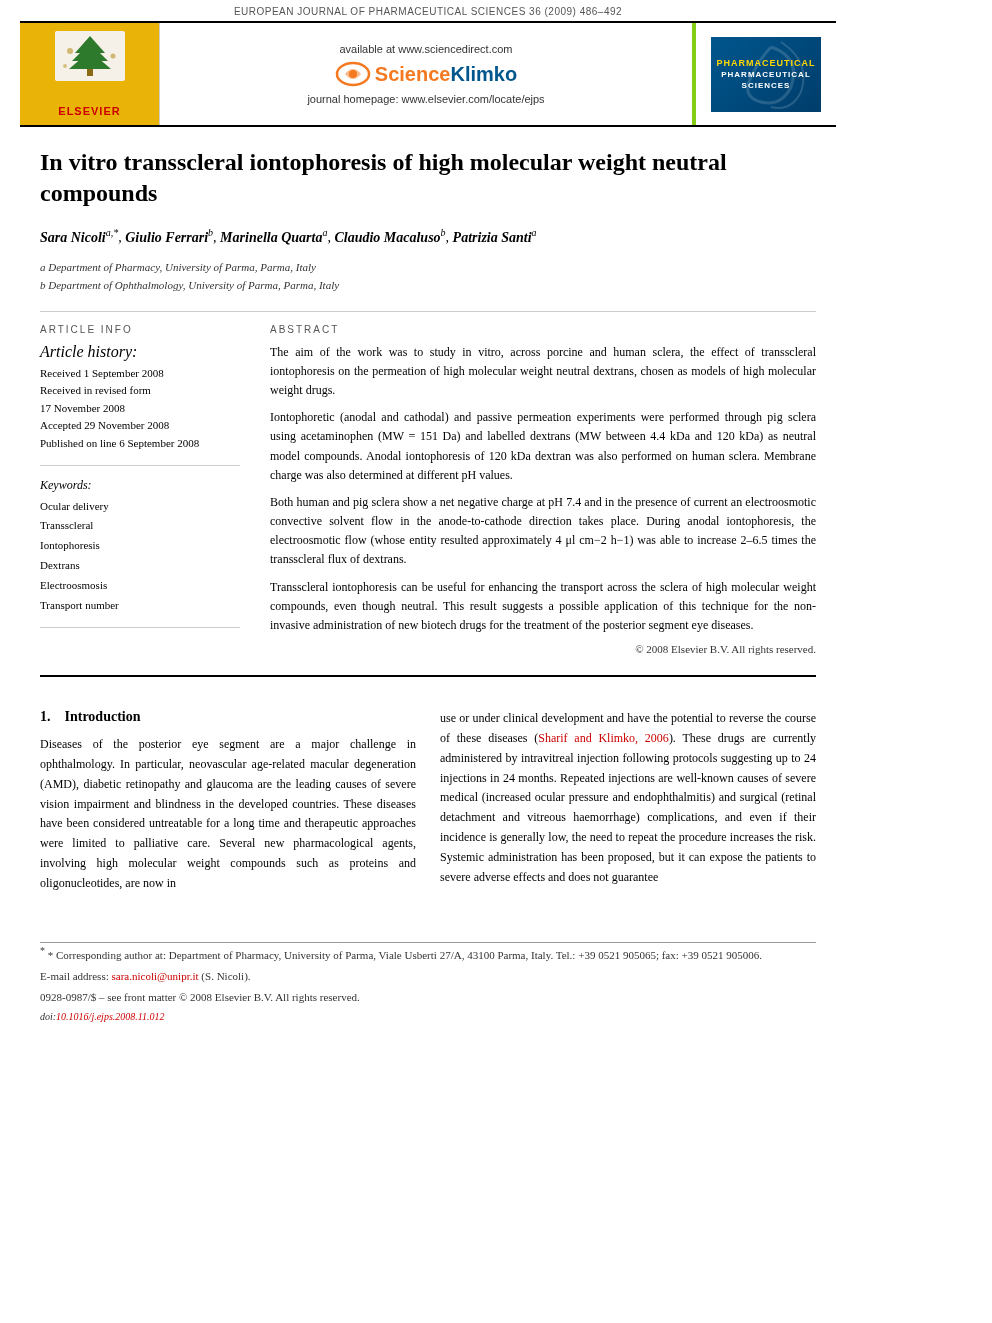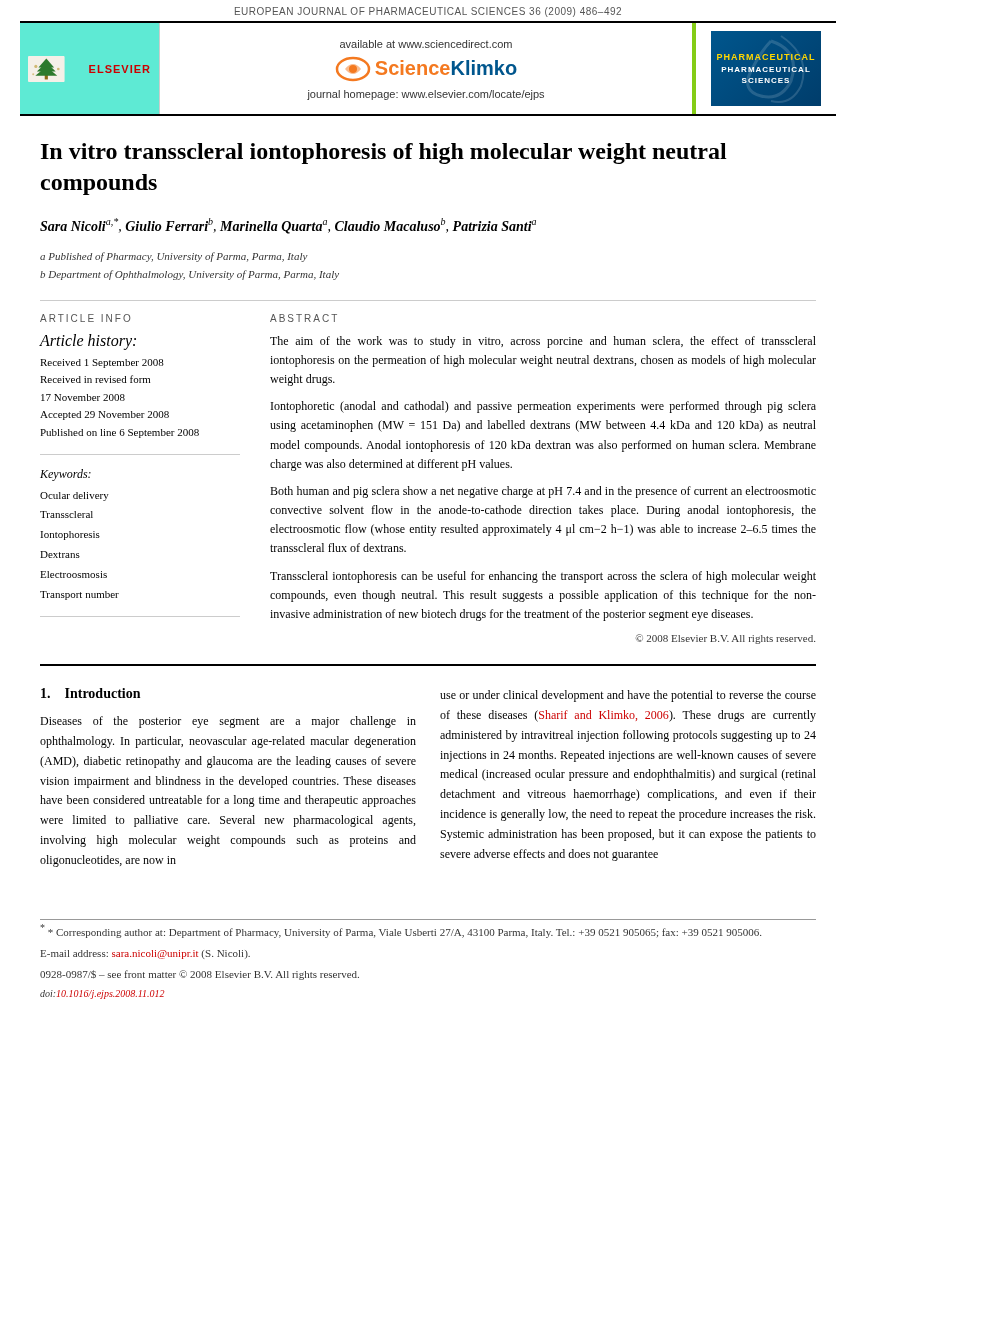--- a/index.html
+++ b/index.html
@@ -34,23 +34,23 @@
       display: flex;
       align-items: stretch;
       border-top: 2px solid #000;
       border-bottom: 2px solid #000;
       margin: 0 20px;
     }
 
     .elsevier-logo-box {
       width: 140px;
       min-height: 90px;
-      background: #5eead4;
-      display: flex;
-      flex-direction: row;
+      background: #eab308;
+      display: flex;
+      flex-direction: column;
       align-items: center;
       justify-content: center;
       border-right: 1px solid #ccc;
       padding: 8px;
       gap: 24px;
     }
 
     .elsevier-text {
       font-size: 11px;
       font-weight: bold;
@@ -231,21 +231,21 @@
       font-size: 11px;
       text-align: right;
       color: #333;
       margin-top: 8px;
     }
 
     
     .body-section {
       border-top: 2px solid #000;
       margin-top: 20px;
-      padding-top: 20px;
+      padding-top: 32px;
     }
 
     .body-two-col {
       display: flex;
       gap: 24px;
     }
 
     .body-col {
       flex: 1;
     }
@@ -362,21 +362,21 @@
 
     <div class="authors">
       <span class="author-name">Sara Nicoli</span><sup>a,*</sup>,
       <span class="author-name">Giulio Ferrari</span><sup>b</sup>,
       <span class="author-name">Marinella Quarta</span><sup>a</sup>,
       <span class="author-name">Claudio Macaluso</span><sup>b</sup>,
       <span class="author-name">Patrizia Santi</span><sup>a</sup>
     </div>
 
     <div class="affiliations">
-      <div>a Published of Pharmacy, University of Parma, Parma, Italy</div>
+      <div>a Department of Pharmacy, University of Parma, Parma, Italy</div>
       <div>b Department of Ophthalmology, University of Parma, Parma, Italy</div>
     </div>
 
     <hr class="divider">
 
     <div class="two-col">
 
       <div class="col-left">
         <div class="section-heading">ARTICLE INFO</div>
 

